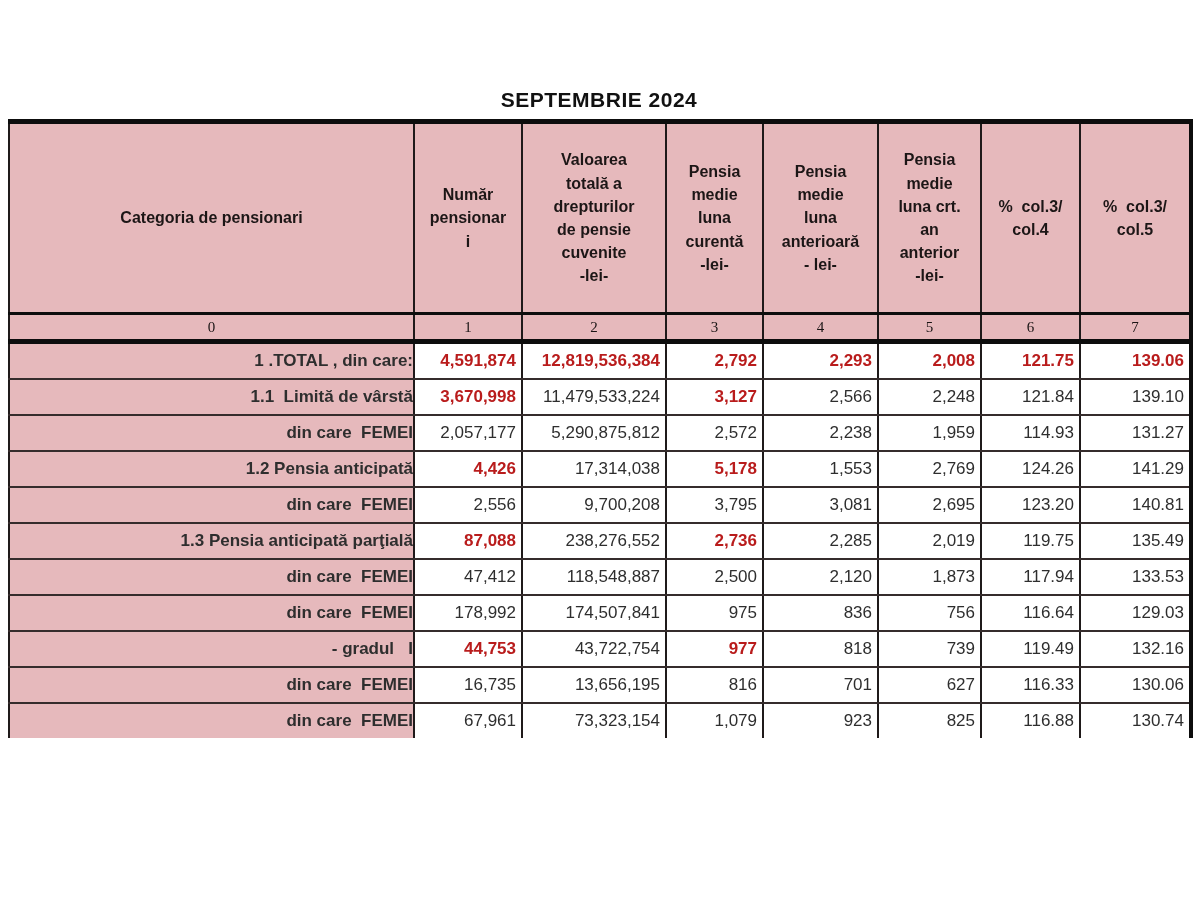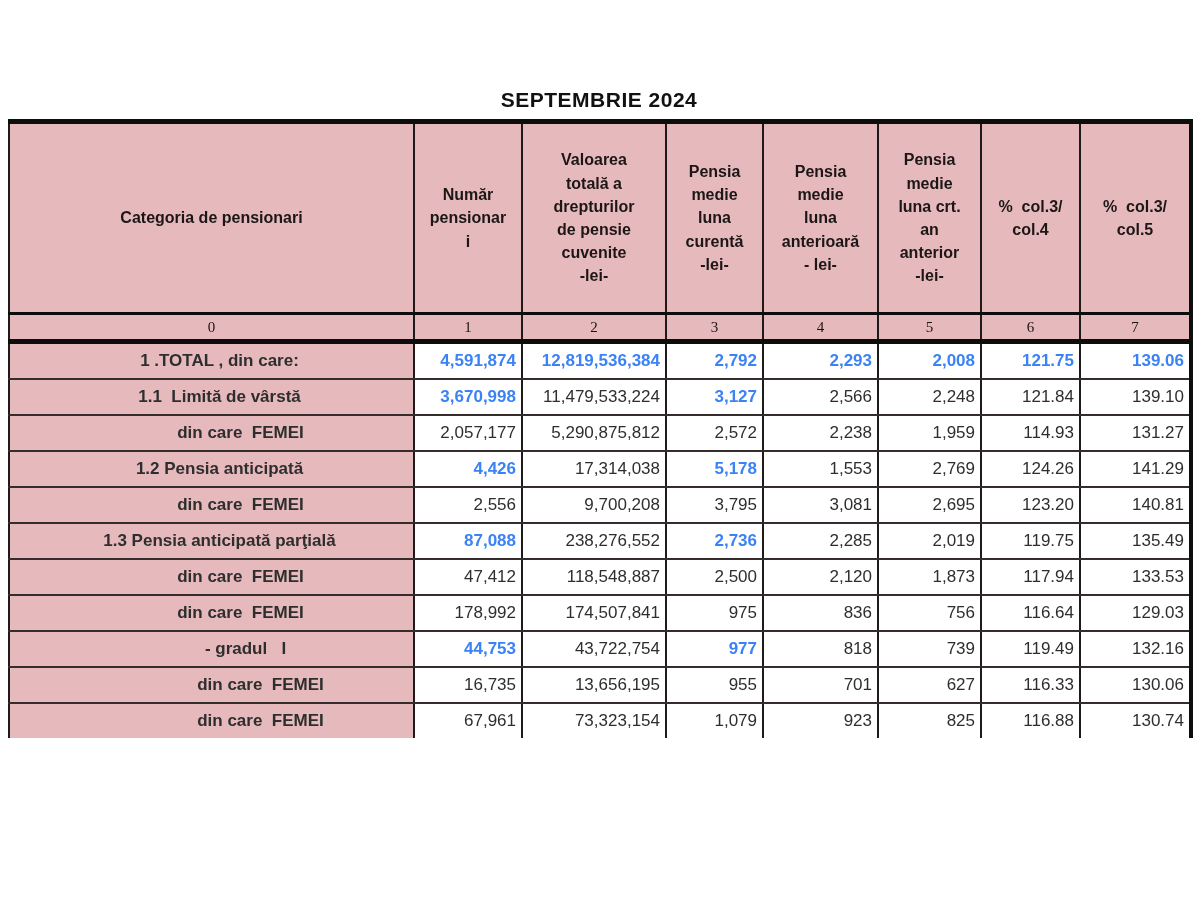--- a/index.html
+++ b/index.html
@@ -83,31 +83,31 @@
     padding: 0;
   }
   tr.datarow:last-child td {
     border-bottom: none;
   }
   td.lbl {
     background: #e6b9bc !important;
     font-weight: bold;
     color: #1c1616;
     white-space: pre;
-    text-align: center;
+    text-align: right;
     font-size: 17px;
   }
   td.num {
     text-align: right;
     padding-right: 5px !important;
     font-family: "Liberation Sans", sans-serif;
   }
   td.num.b {
     font-weight: bold;
-    color: #3b82f6;
+    color: #b91c1c;
   }
   .ind1 { padding-left: 16px !important; }
   .ind2 { padding-left: 58px !important; }
   .ind3 { padding-left: 68px !important; }
   .ind4 { padding-left: 98px !important; }
 </style>
 </head>
 <body>
 
 <div class="page">
@@ -257,21 +257,21 @@
           <td class="num b">977</td>
           <td class="num">818</td>
           <td class="num">739</td>
           <td class="num">119.49</td>
           <td class="num">132.16</td>
         </tr>
         <tr class="datarow">
           <td class="lbl ind4">din care  FEMEI</td>
           <td class="num">16,735</td>
           <td class="num">13,656,195</td>
-          <td class="num">955</td>
+          <td class="num">816</td>
           <td class="num">701</td>
           <td class="num">627</td>
           <td class="num">116.33</td>
           <td class="num">130.06</td>
         </tr>
         <tr class="datarow">
           <td class="lbl ind4">din care  FEMEI</td>
           <td class="num">67,961</td>
           <td class="num">73,323,154</td>
           <td class="num">1,079</td>

